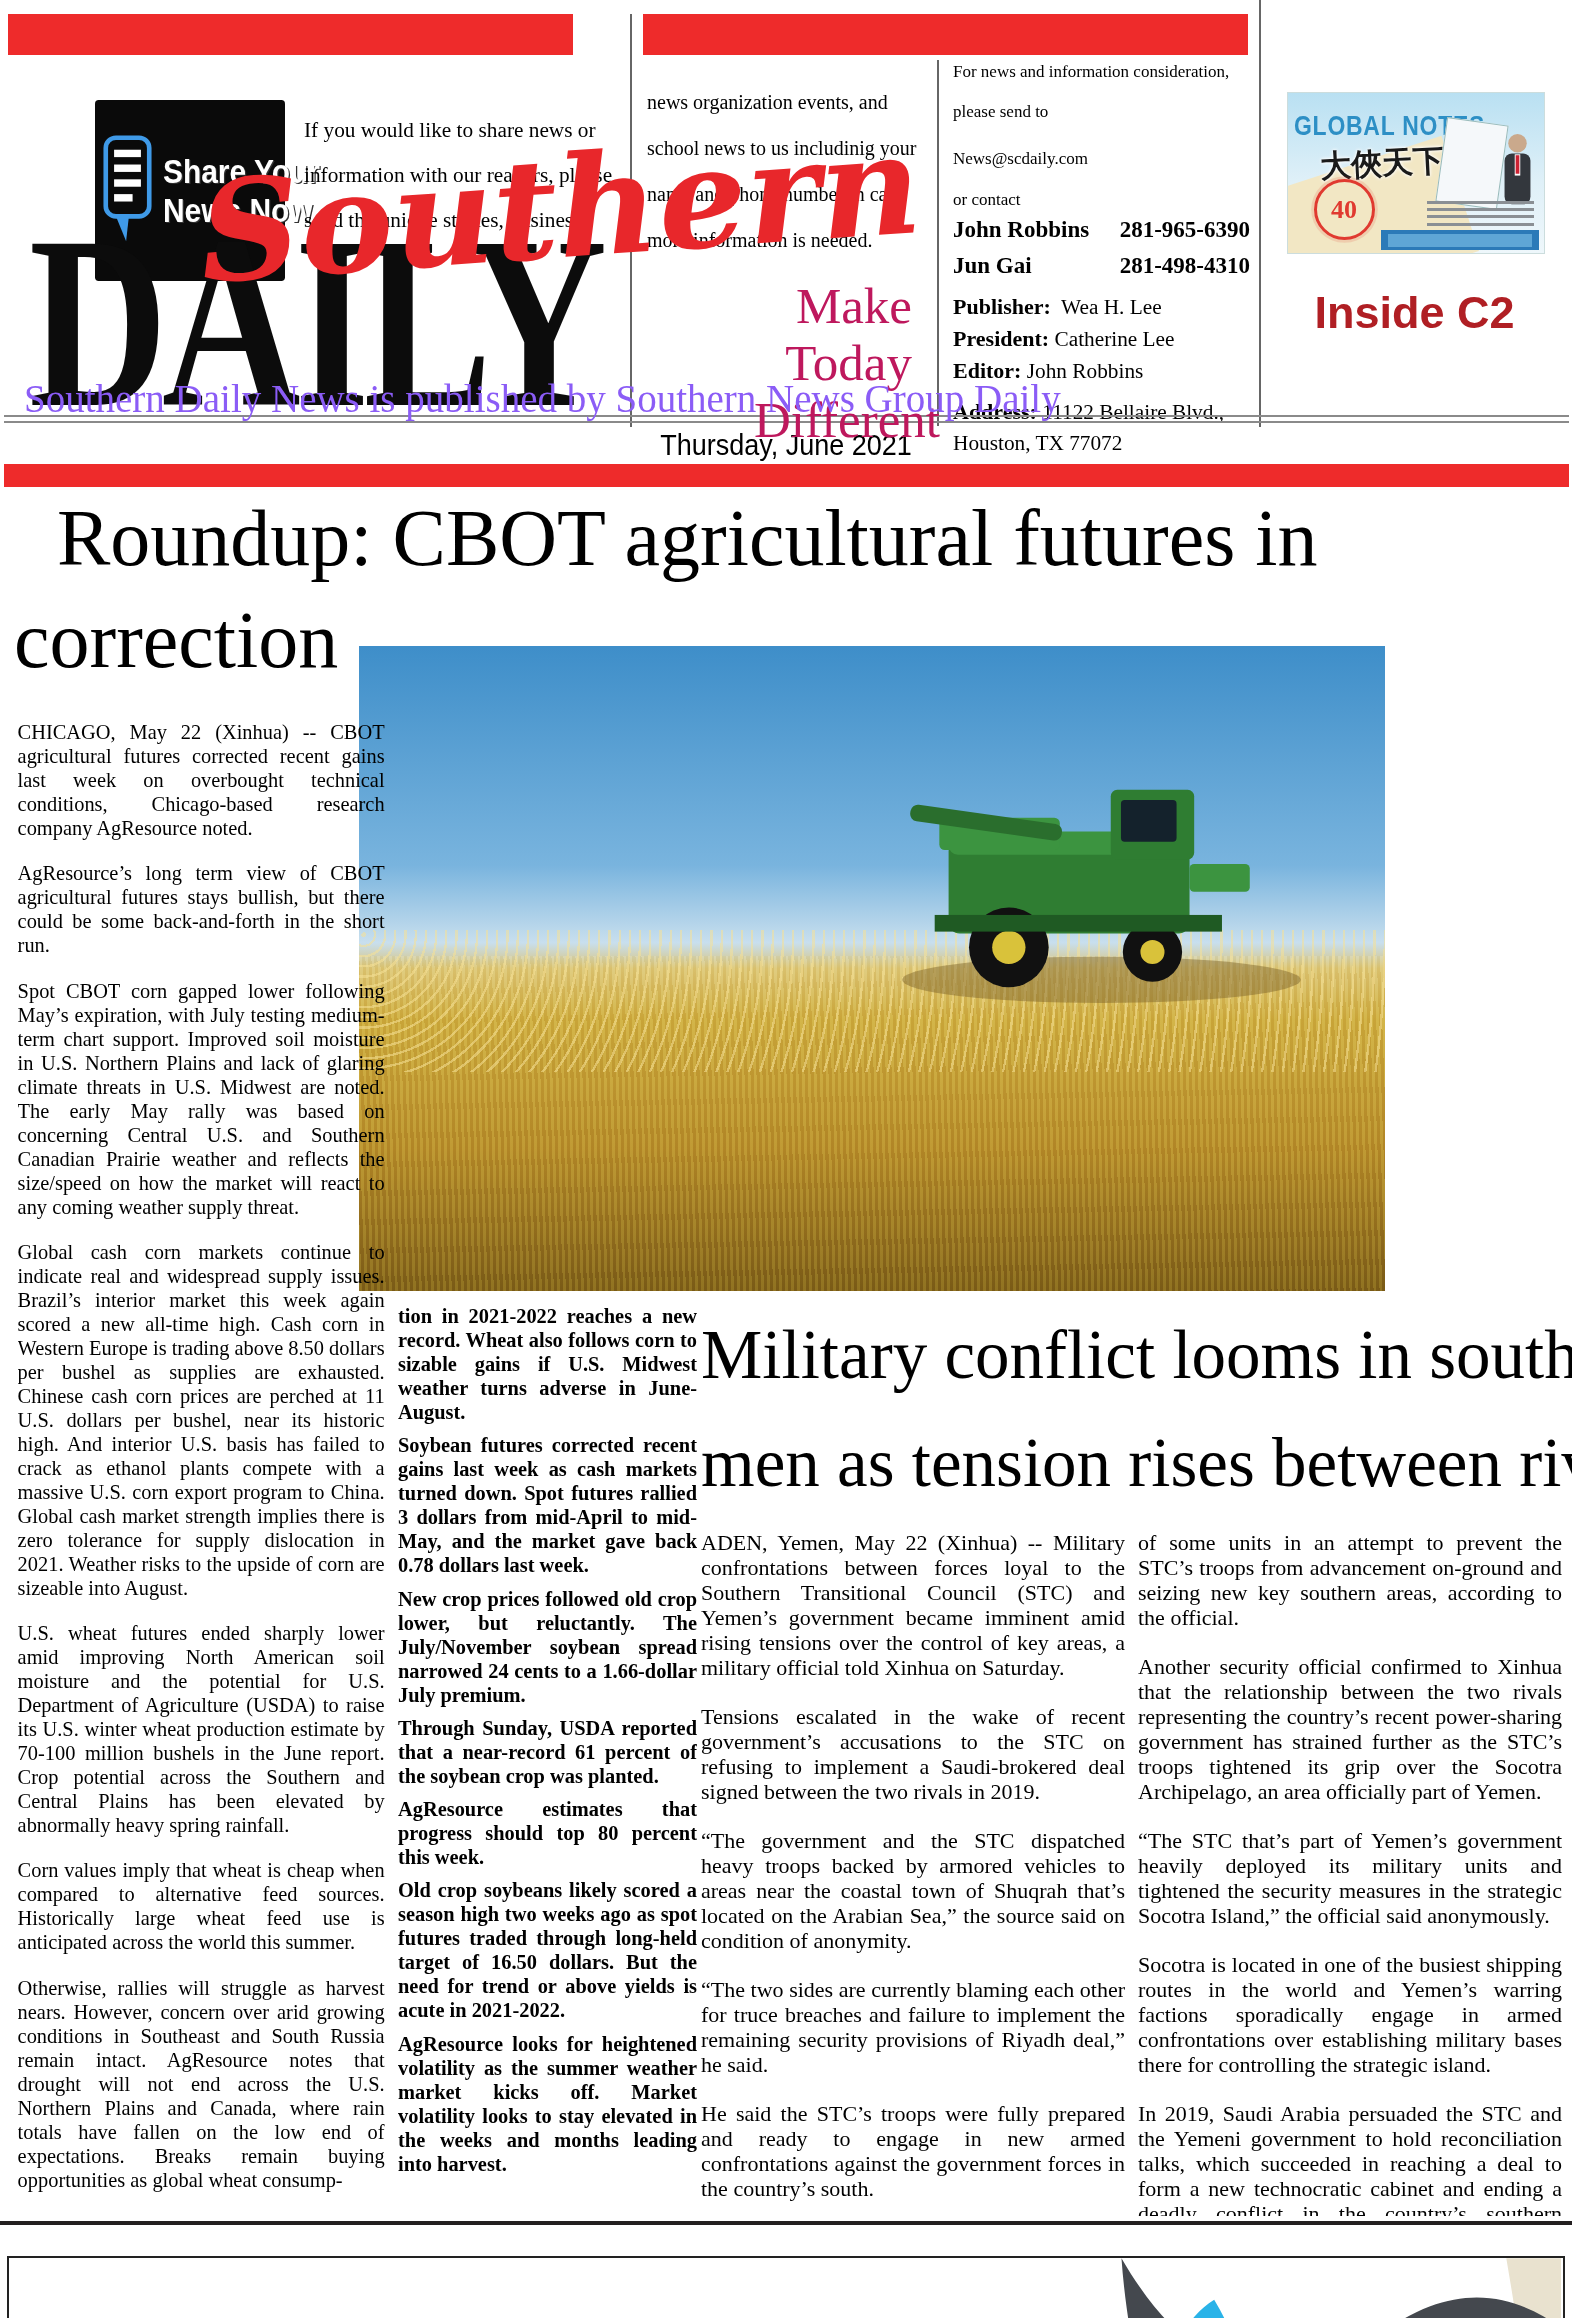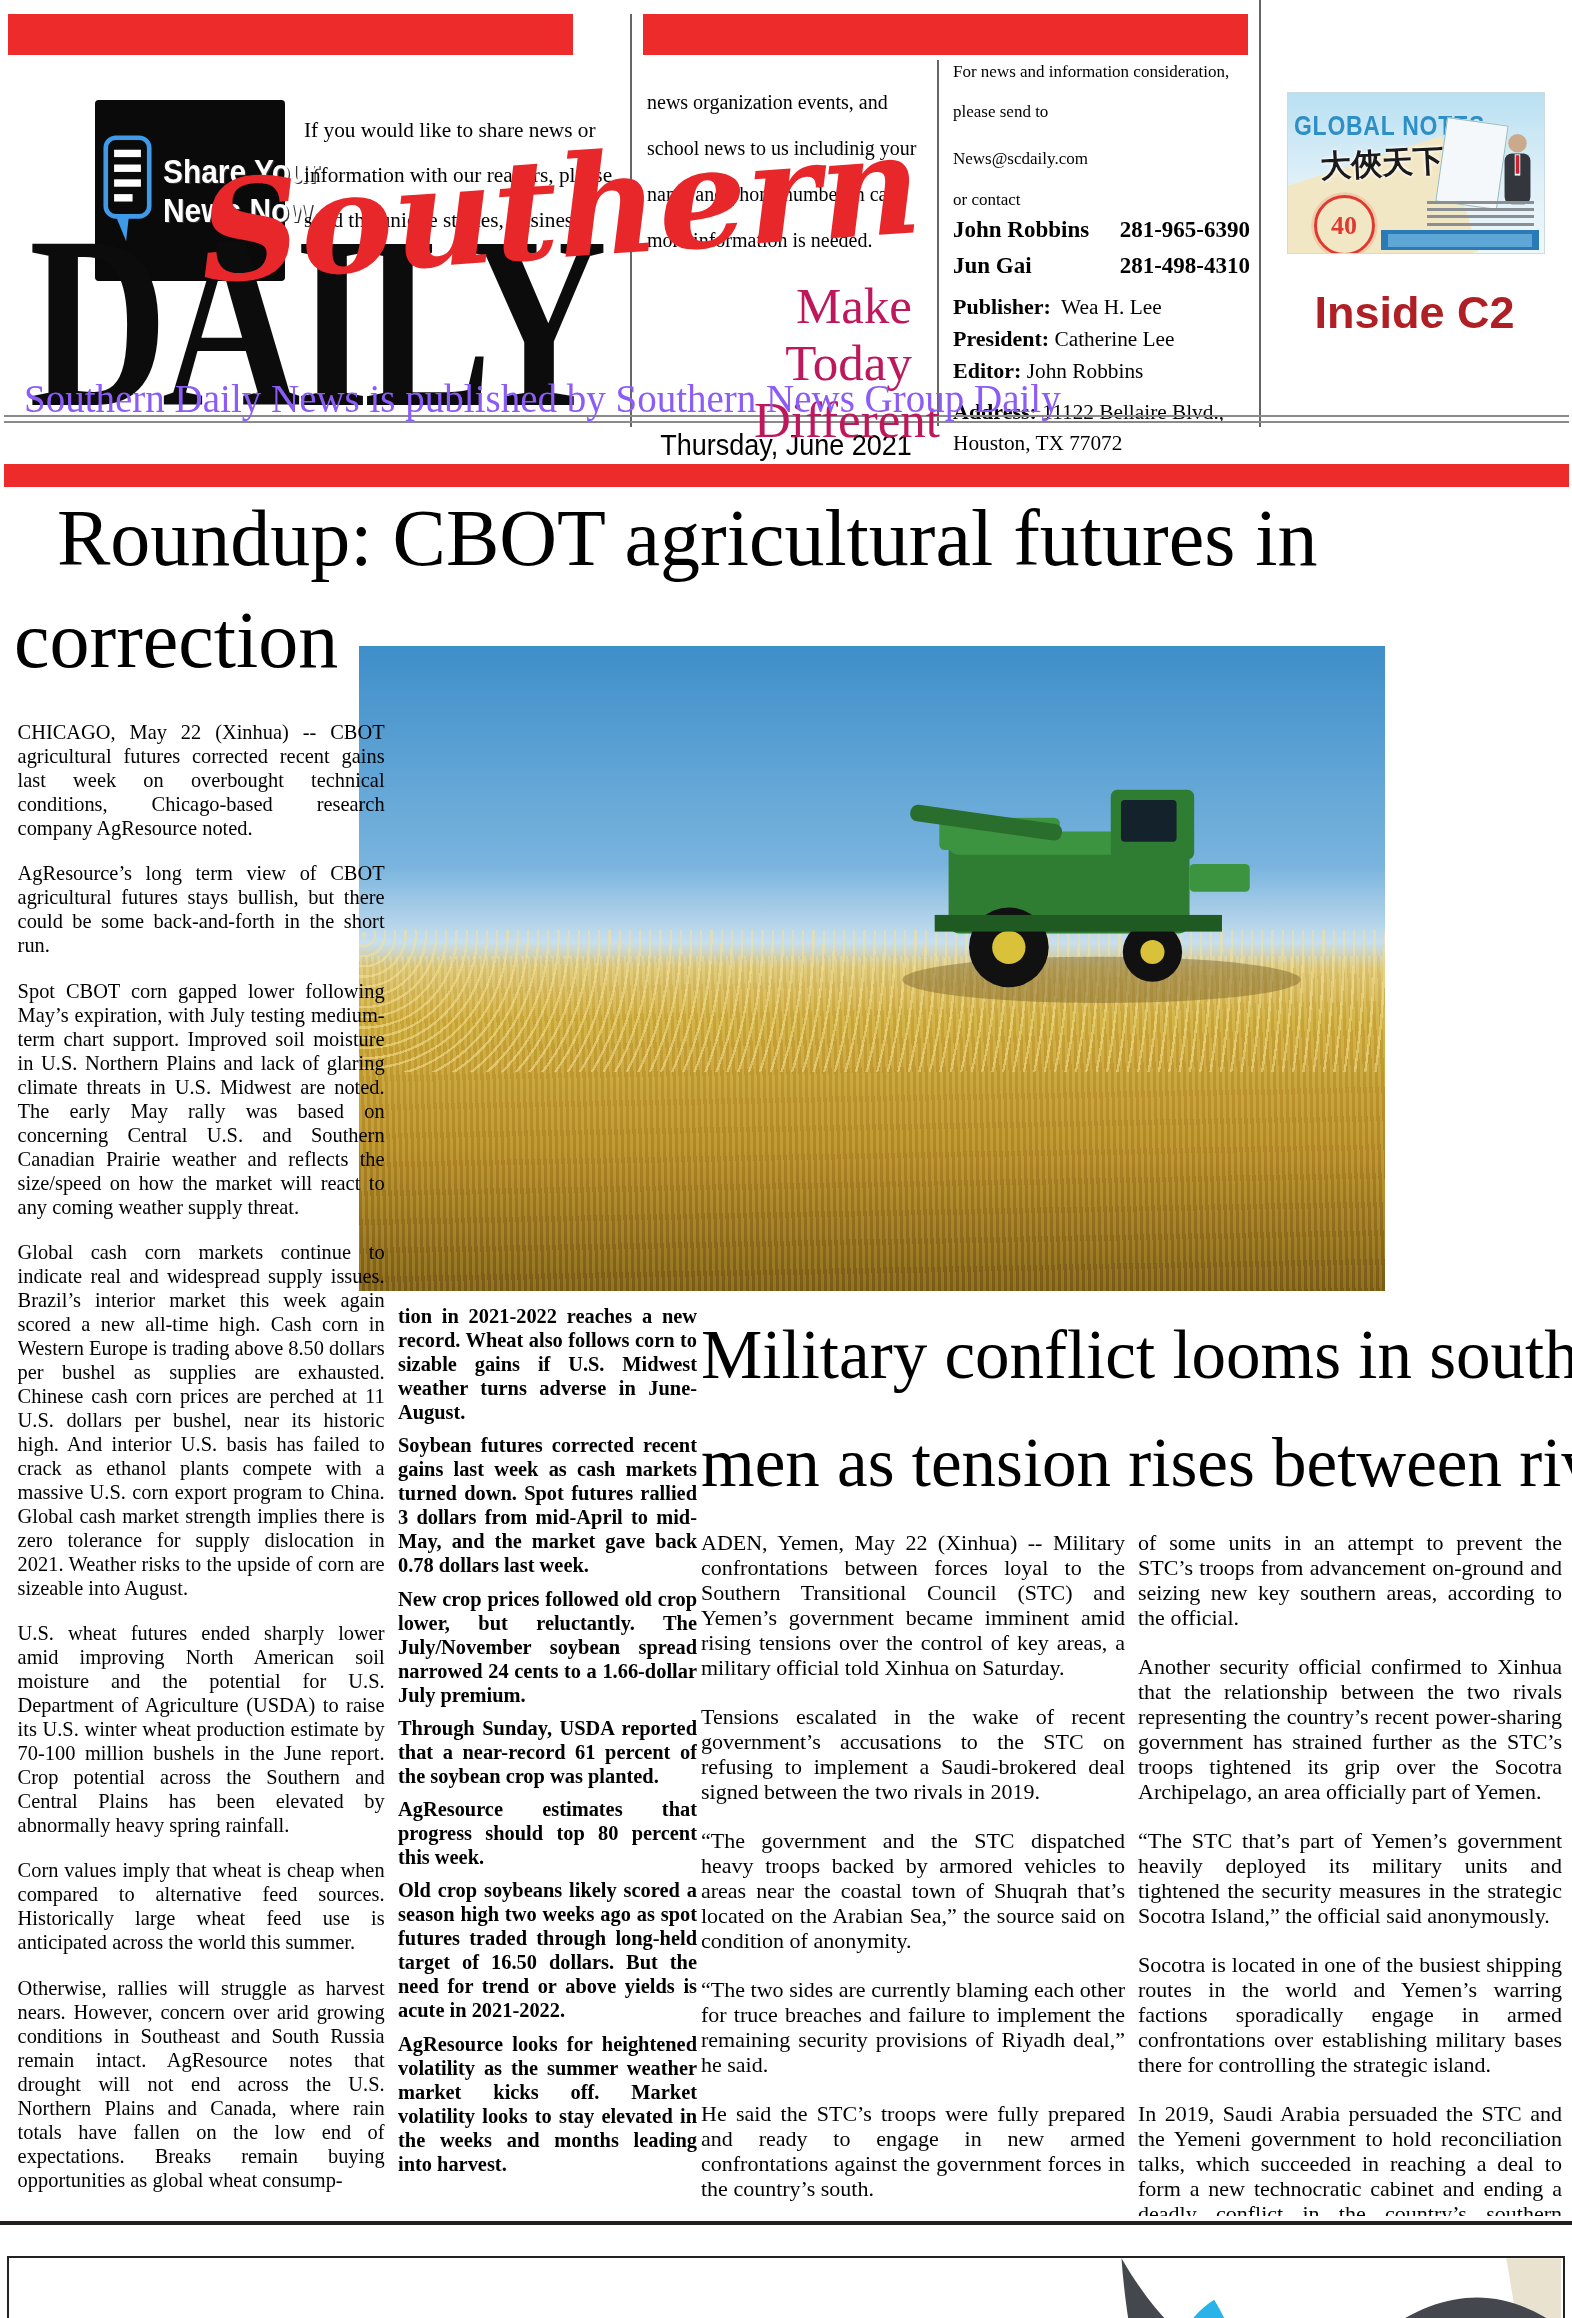--- a/index.html
+++ b/index.html
@@ -21,21 +21,21 @@
   .pub-row b{font-size:22px;}
   
   .gn{left:1287px;top:92px;width:256px;height:160px;background:linear-gradient(180deg,#b9e0f2 0%,#dff0f8 55%,#eef7fb 100%);overflow:hidden;border:0.9px solid #cdd;}
   .gn-beige{position:absolute;left:-18.5px;top:70px;width:195px;height:121px;background:#f2e7c4;transform:rotate(-18deg);}
   .gn-title{position:absolute;left:5.6px;top:17.6px;font-family:"Liberation Sans",sans-serif;font-weight:bold;
             font-size:27px;color:#2d8fc5;transform:scaleX(.85);transform-origin:left;white-space:nowrap;letter-spacing:0.9px;}
   .gn-callig{position:absolute;left:32px;top:49px;font-size:31px;font-weight:bold;color:#1a1a1a;
              text-shadow:0 0 2.8px #fff,0 0 4.6px #fff;white-space:nowrap;transform:rotate(-3deg);}
   .gn-seal{position:absolute;left:25.5px;top:86px;width:55px;height:55px;border:3.2px solid #e03a30;border-radius:50%;
            display:flex;align-items:center;justify-content:center;color:#e03a30;font-weight:bold;font-size:26px;
-           box-shadow:0 0 0 2.8px rgba(224,58,48,.15);margin-top:16px;}
+           box-shadow:0 0 0 2.8px rgba(224,58,48,.15);}
   .gn-board{position:absolute;left:153px;top:28px;width:60px;height:83px;background:#f5f8fa;border:1.4px solid #9bb;transform:rotate(8deg);}
   .gn-man{position:absolute;left:211px;top:37px;width:37px;height:93px;}
   .gn-lines div{position:absolute;left:139px;width:107px;height:3.2px;background:#8a8f94;}
   .gn-bar1{position:absolute;left:93px;top:137px;width:158px;height:20.4px;background:#2b7ab8;}
   .gn-bar2{position:absolute;left:100px;top:141px;width:144px;height:13px;background:#5ea6d6;}
   .inside-c2{left:1294px;top:287px;width:241px;text-align:center;color:#b01f24;
              font-family:"Liberation Sans",sans-serif;font-weight:bold;font-size:45px;}
   
   .brand-script{left:199px;top:139px;font-family:"DejaVu Serif",serif;font-style:italic;font-weight:bold;
                 color:#e8272b;font-size:139px;line-height:139px;transform:rotate(-4deg);white-space:nowrap;z-index:3;}

